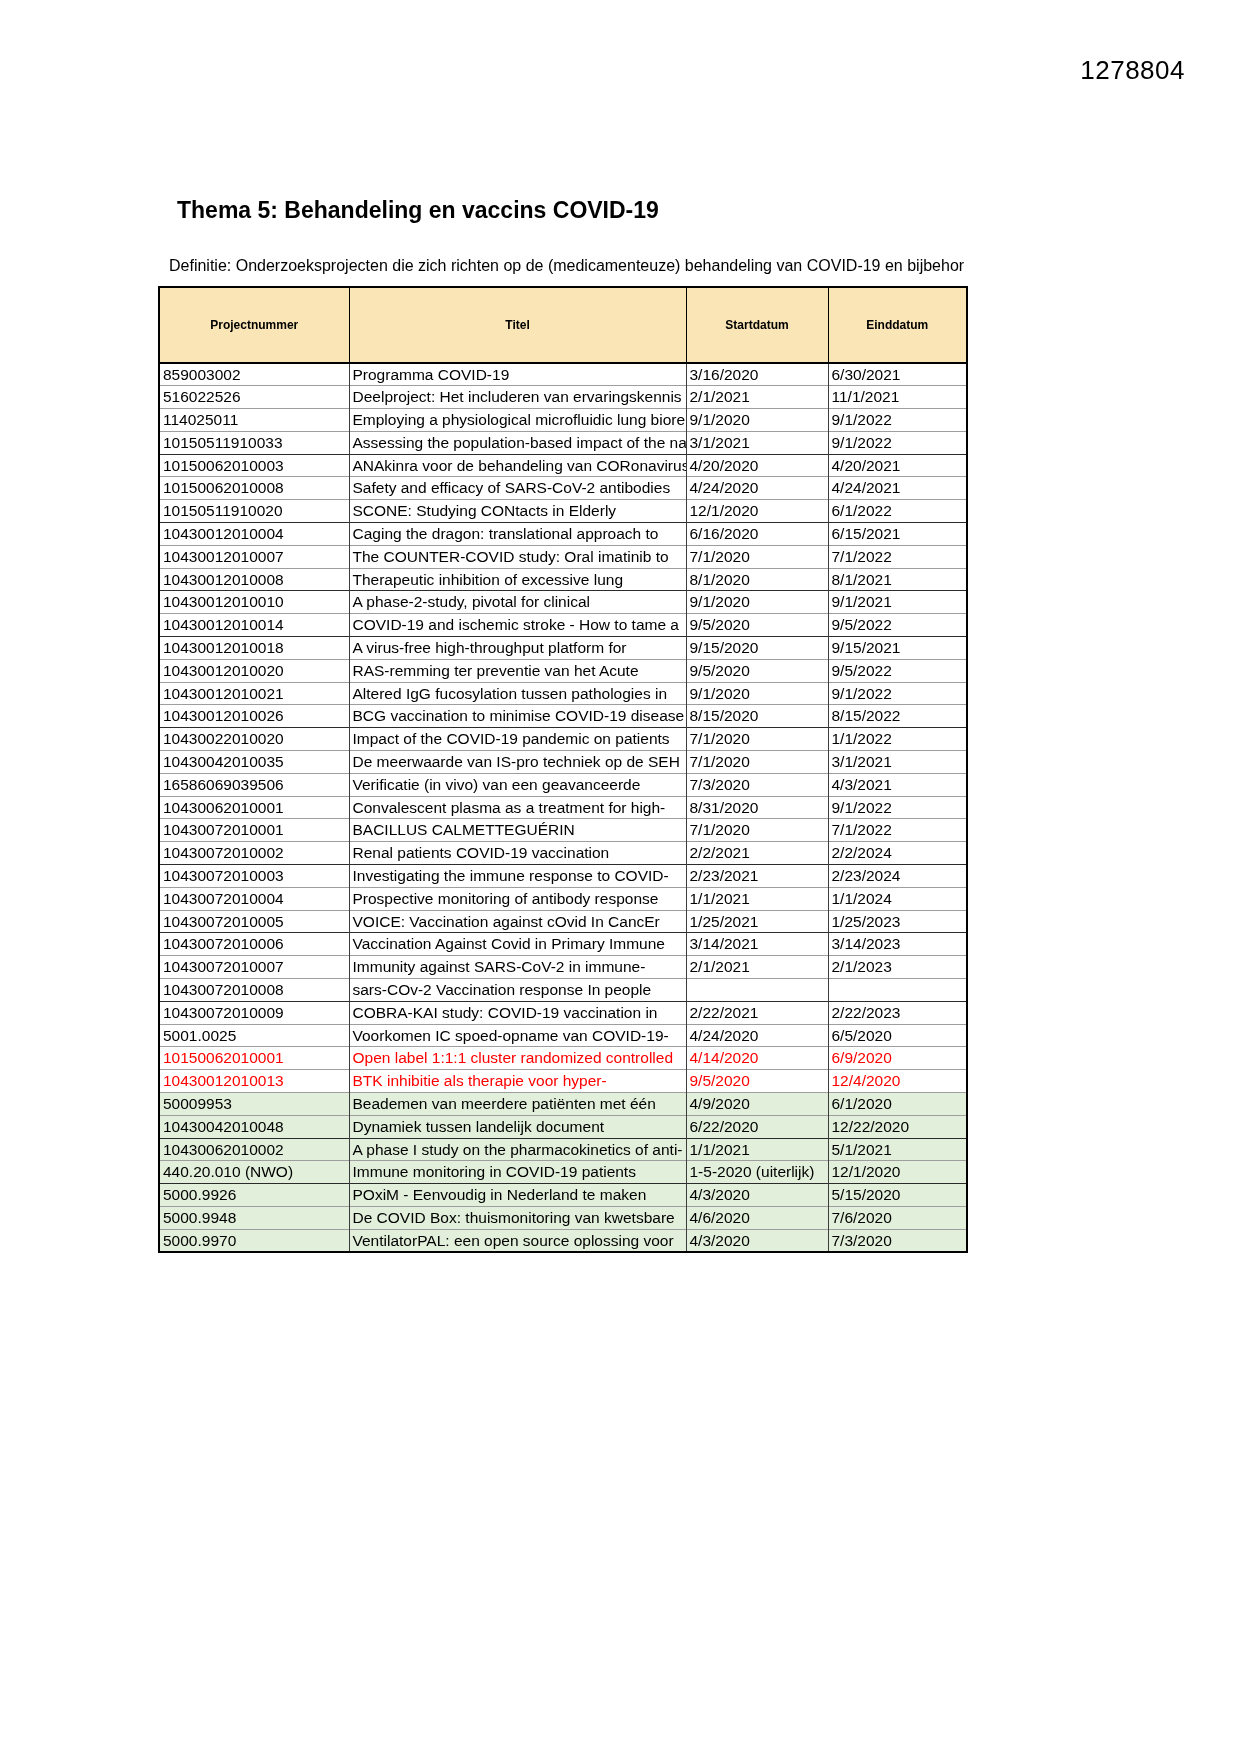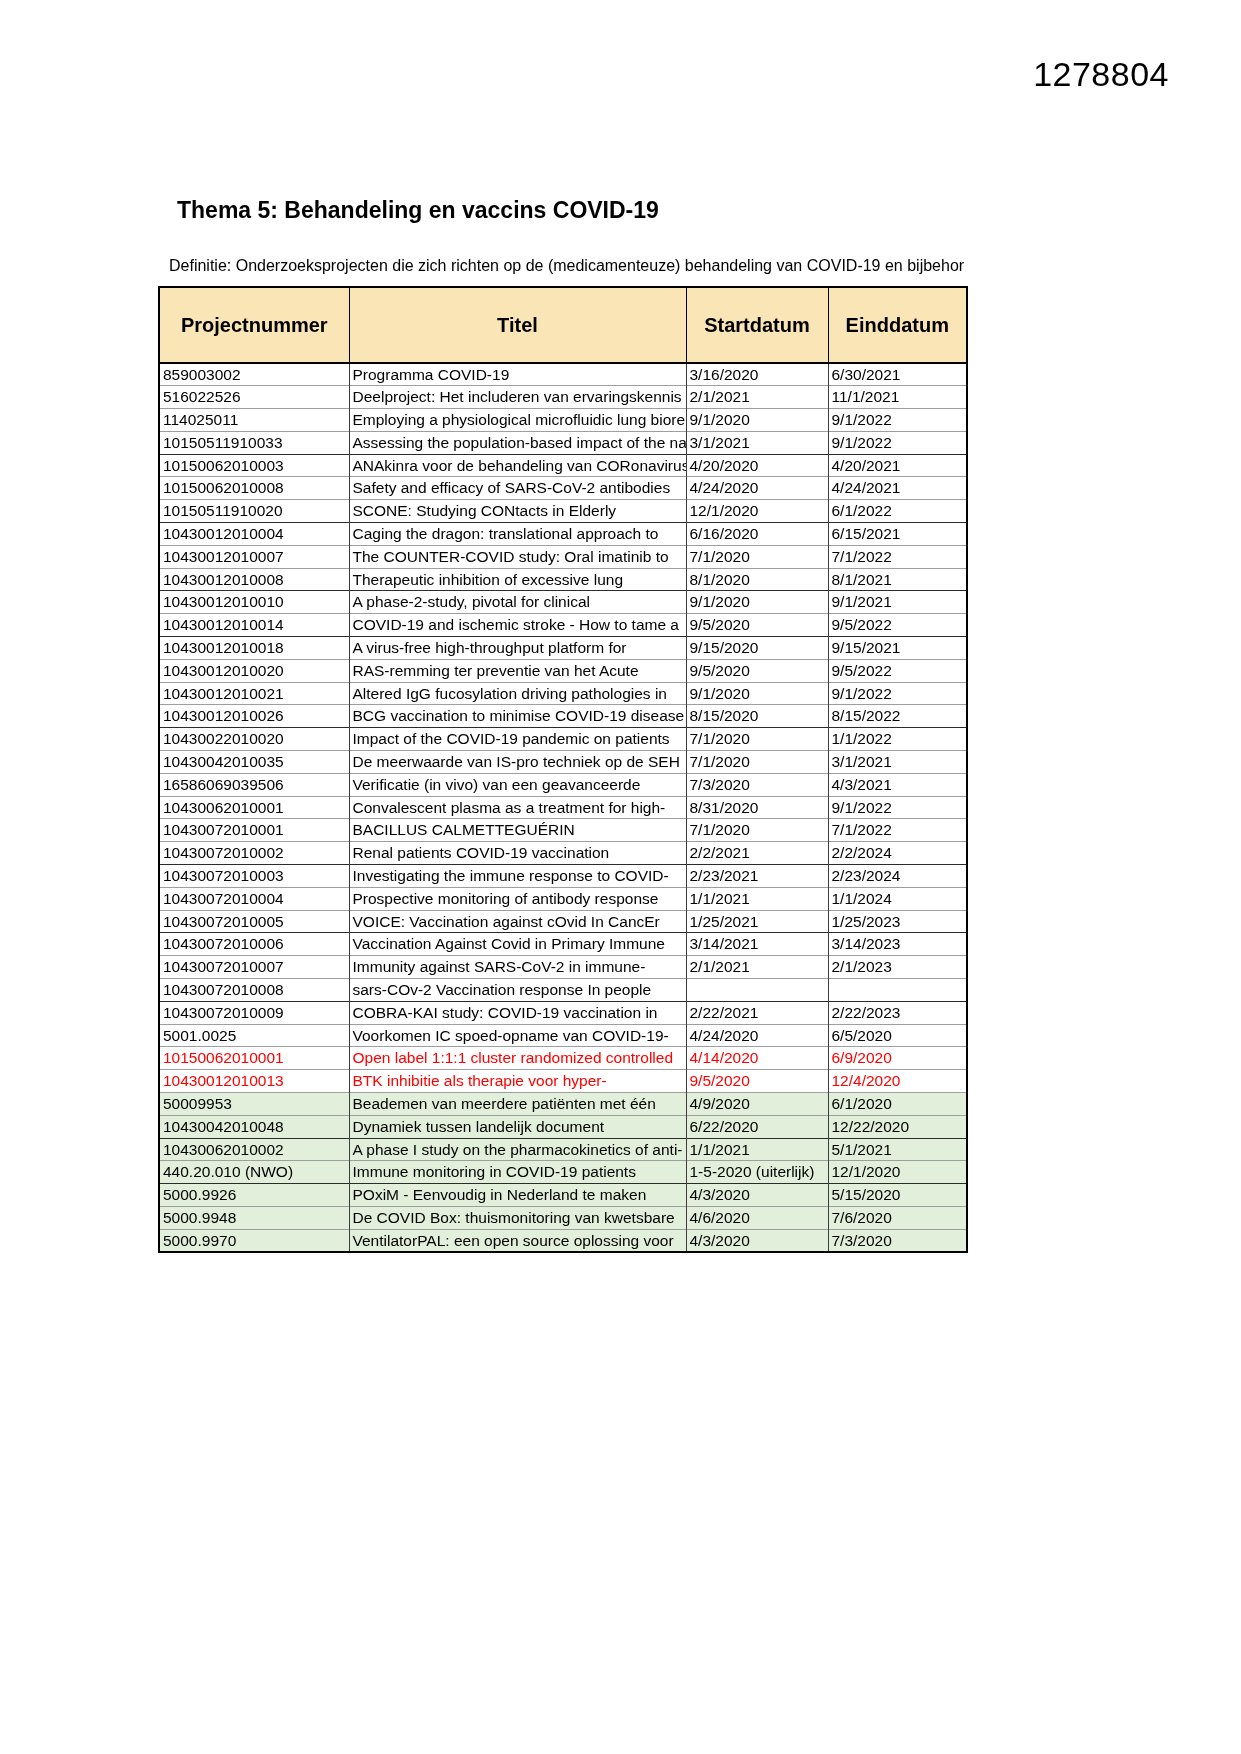--- a/index.html
+++ b/index.html
@@ -3,22 +3,22 @@
 <meta charset="utf-8">
 <style>
   html, body { margin:0; padding:0; }
   body {
     width:1241px; height:1754px; position:relative;
     background:#ffffff; color:#000;
     font-family:"Liberation Sans", sans-serif;
     overflow:hidden;
   }
   .page-number {
-    position:absolute; top:55px; right:72px;
-    font-size:34px; letter-spacing:0.5px;text-align:right;
+    position:absolute; top:55px; right:56px;
+    font-size:26px; letter-spacing:0.5px;text-align:right;
   }
   .doc-title {
     position:absolute; left:161px; top:181px; margin:16px;
     font-size:23px; font-weight:bold;
   }
   .definition {
     position:absolute; left:161px; top:249px; margin:8px;
     font-size:16px; white-space:nowrap; width:1042px; overflow:hidden;
   }
   table.projects {
@@ -26,21 +26,21 @@
     width:808px; table-layout:fixed; border-collapse:collapse;
     border:2.5px solid #000;
     font-size:15.5px;
   }
   col.c-nr    { width:190px; }
   col.c-titel { width:337px; }
   col.c-start { width:142px; }
   col.c-eind  { width:139px; }
   thead th {
     background:var(--header-bg, #fae5b7);
-    height:74px; font-size:20px; font-weight:bold;
+    height:74px; font-size:12px; font-weight:bold;
     border-left:1px solid #000; border-right:1px solid #000;
     border-bottom:2.5px solid #000;
     text-align:center; vertical-align:middle;
     padding:0 11px; overflow:hidden;
   }
   tbody td {
     height:22.8px; box-sizing:border-box;
     border-right:1px solid #3d3d3d;
     border-left:1px solid #3d3d3d;
     border-top:1px solid #9e9e9e;
@@ -159,21 +159,21 @@
         <td>9/15/2021</td>
       </tr>
       <tr>
         <td>10430012010020</td>
         <td>RAS-remming ter preventie van het Acute</td>
         <td>9/5/2020</td>
         <td>9/5/2022</td>
       </tr>
       <tr>
         <td>10430012010021</td>
-        <td>Altered IgG fucosylation driving pathologies in</td>
+        <td>Altered IgG fucosylation tussen pathologies in</td>
         <td>9/1/2020</td>
         <td>9/1/2022</td>
       </tr>
       <tr>
         <td>10430012010026</td>
         <td>BCG vaccination to minimise COVID-19 disease</td>
         <td>8/15/2020</td>
         <td>8/15/2022</td>
       </tr>
       <tr class="thick-top">

